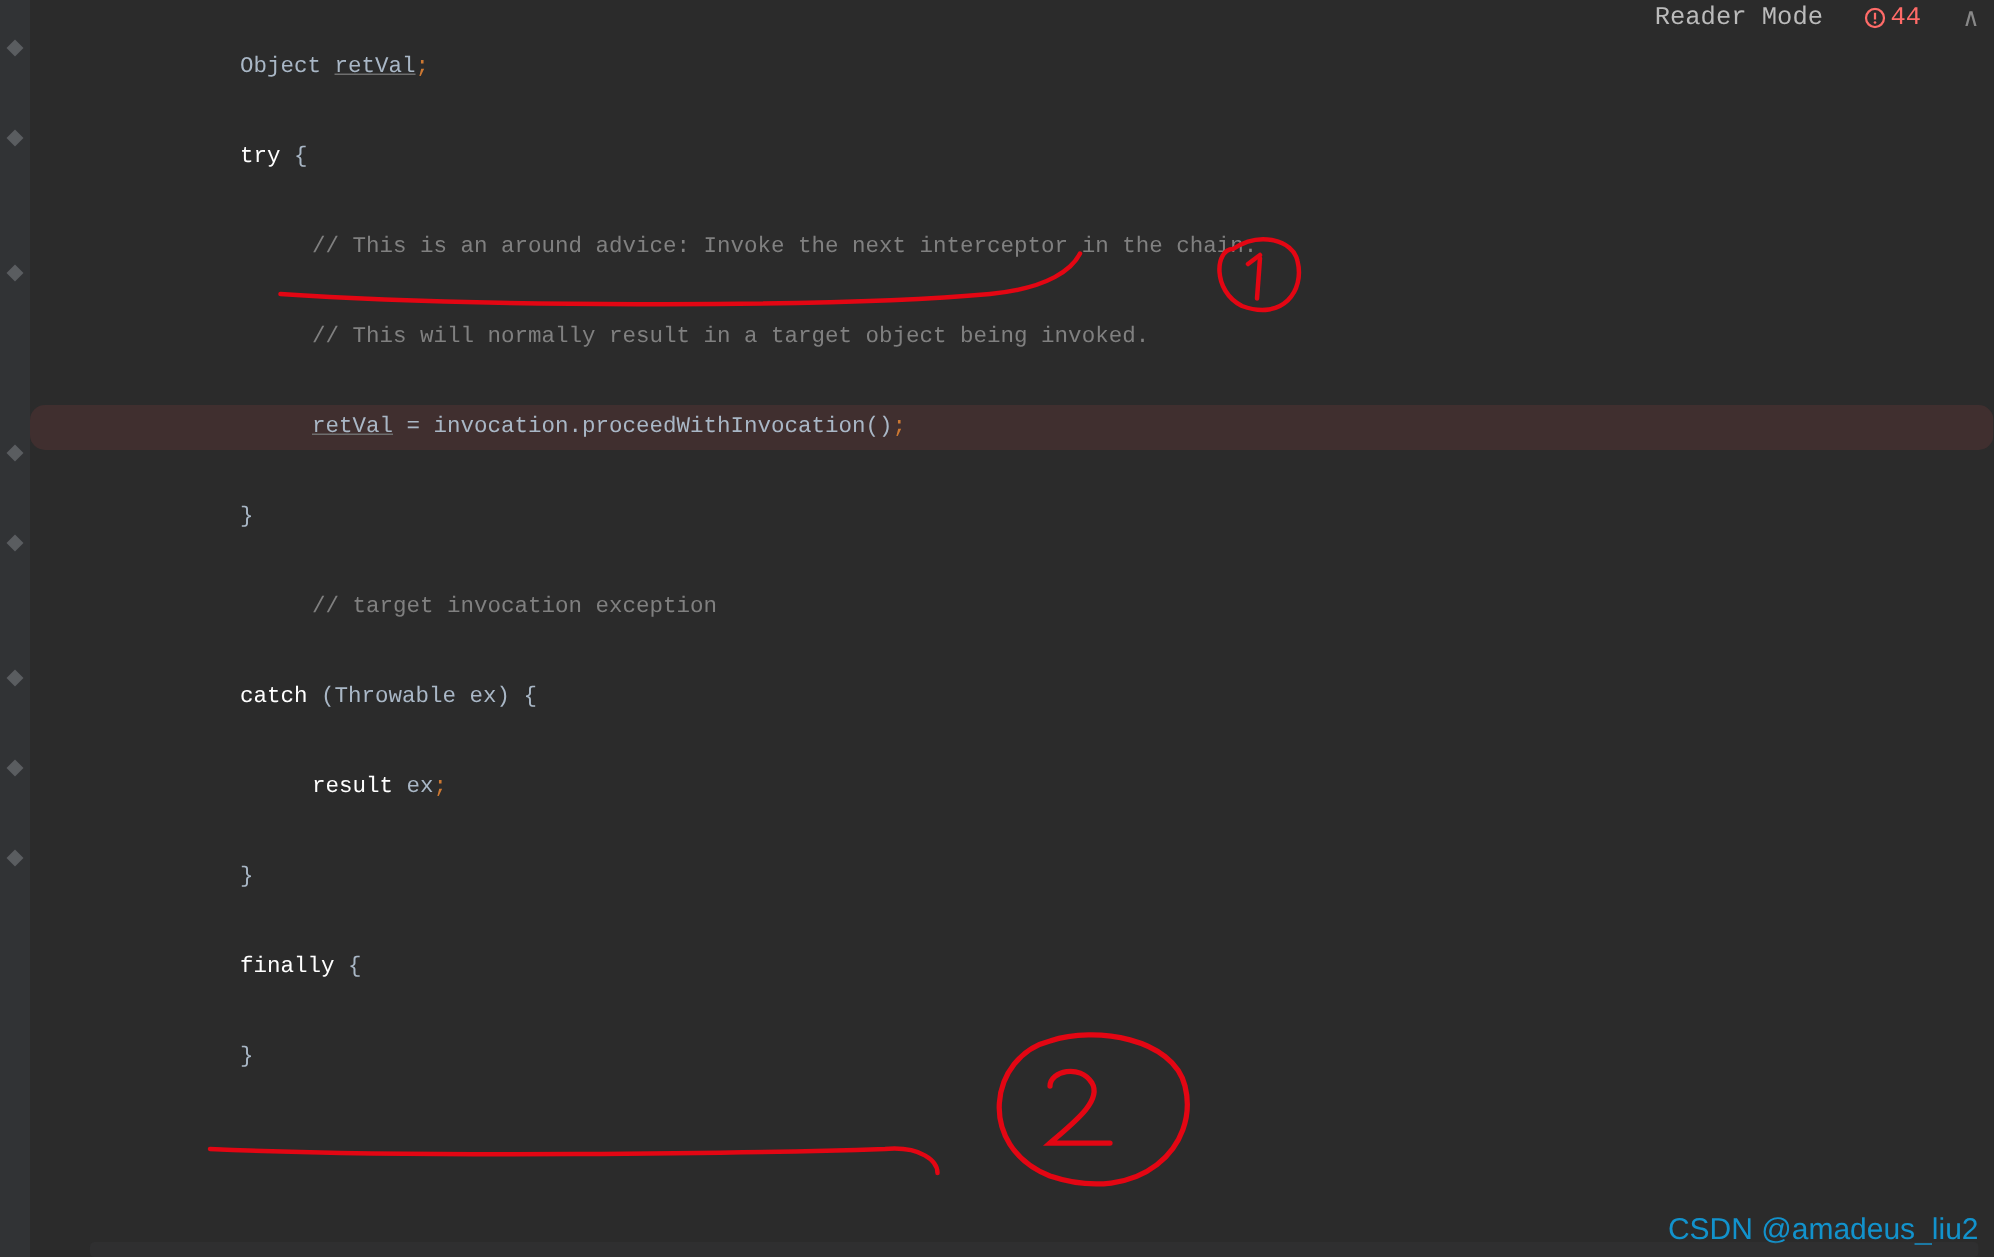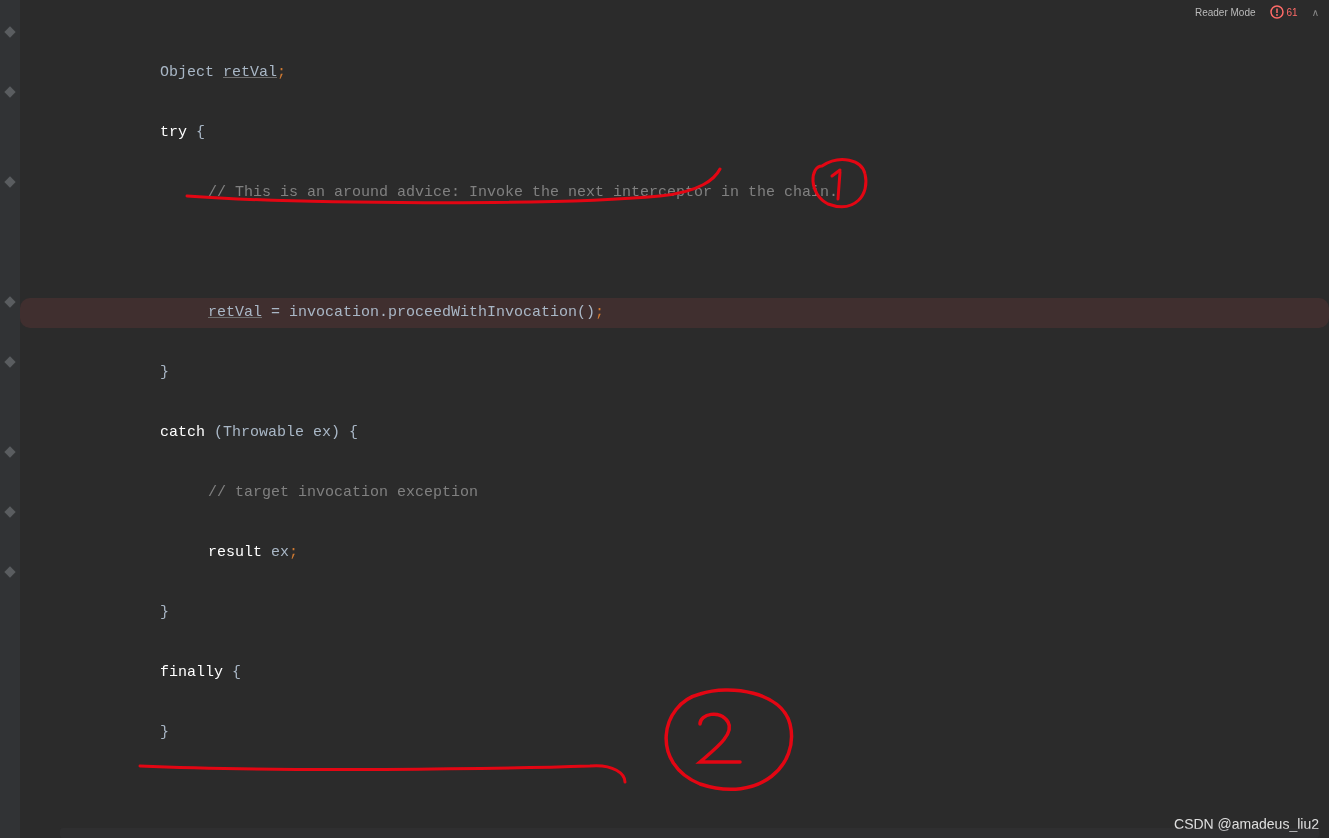--- a/index.html
+++ b/index.html
@@ -14,24 +14,24 @@
     overflow: hidden;
     position: relative;
   }
   .top-bar {
     height: 24px;
     background: transparent;
     display: flex;
     justify-content: flex-end;
     align-items: center;
     padding-right: 10px;
-    gap: 14px;
+    gap: 28px;
     color: #a9b7c6;
-    font-family: Liberation Sans, sans-serif;
-    font-size: 10px;
+    font-family: Liberation Mono, monospace;
+    font-size: 17px;
   }
   .top-bar .reader-mode { color: #bbbbbb; }
   .top-bar .error-group { display:flex; align-items:center; gap:3px; color:#ff6b68; }
   .top-bar .arrow { color:#888; }
   .gutter {
     position:absolute;
     left:0;
     top:0;
     bottom:0;
     width:20px;
@@ -45,21 +45,20 @@
   }
   .code-area {
     position: absolute;
     top: 0;
     left: 20px;
     right: 0;
     bottom: 0;
     padding-top: 0px;
     white-space: pre;
     line-height: 30px;
-    margin-top: 28px;
   }
   .code-line {
     height: 30px;
     padding-left: 80px; 
     position:relative;
   }
   .code-line.highlight {
     background: rgba(128,60,60,0.25);
     border-radius: 10px;
   }
@@ -74,23 +73,23 @@
     position:absolute;
     pointer-events:none;
     z-index: 50;
   }
 
   
   .watermark {
     position:absolute;
     right: 10px;
     bottom: 6px;
-    color: #ffffff;
+    color: #0ea5e9;
     font-family: -apple-system, "Segoe UI", sans-serif;
-    font-size: 14px;
+    font-size: 20px;
     opacity: 0.85;
   }
   
   .scrollbar-h {
     position:absolute;
     left:60px; right:10px; bottom:0;
     height:10px;
     background:#3a3d40;
     border-radius:3px;
     opacity:0.25;
@@ -118,34 +117,34 @@
 </div>
 
 <div class="top-bar">
   <span class="reader-mode">Reader Mode</span>
   <span class="error-group">
     <svg width="14" height="14" viewBox="0 0 14 14">
         <circle cx="7" cy="7" r="6" fill="none" stroke="#ff6b68" stroke-width="1.5"></circle>
         <line x1="7" y1="3.5" x2="7" y2="8" stroke="#ff6b68" stroke-width="1.5"></line>
         <circle cx="7" cy="10" r="0.9" fill="#ff6b68"></circle>
       </svg>
-    <span>61</span>
+    <span>44</span>
   </span>
   <span class="arrow">∧</span>
 </div>
 
 <div class="code-area">
 <div class="code-line"><span style="padding-left:60px"></span><span>Object </span><span class="underline-var">retVal</span><span class="semi">;</span></div>
 <div class="code-line"><span style="padding-left:60px"></span><span class="kw">try</span><span> {</span></div>
 <div class="code-line"><span style="padding-left:108px"></span><span class="comment">// This is an around advice: Invoke the next interceptor in the chain.</span></div>
-<div class="code-line"><span style="padding-left:108px"></span></div>
+<div class="code-line"><span style="padding-left:108px"></span><span class="comment">// This will normally result in a target object being invoked.</span></div>
 <div class="code-line highlight"><span style="padding-left:108px"></span><span class="underline-var">retVal</span><span> = invocation.proceedWithInvocation()</span><span class="semi">;</span></div>
 <div class="code-line"><span style="padding-left:60px"></span><span>}</span></div>
+<div class="code-line"><span style="padding-left:108px"></span><span class="comment">// target invocation exception</span></div>
 <div class="code-line"><span style="padding-left:60px"></span><span class="kw">catch</span><span> (Throwable ex) {</span></div>
-<div class="code-line"><span style="padding-left:108px"></span><span class="comment">// target invocation exception</span></div>
 <div class="code-line"><span style="padding-left:108px"></span><span class="kw">result</span><span> ex</span><span class="semi">;</span></div>
 <div class="code-line"><span style="padding-left:60px"></span><span>}</span></div>
 <div class="code-line"><span style="padding-left:60px"></span><span class="kw">finally</span><span> {</span></div>
 <div class="code-line"><span style="padding-left:60px"></span><span>}</span></div>
 
 
 
 
 
 

